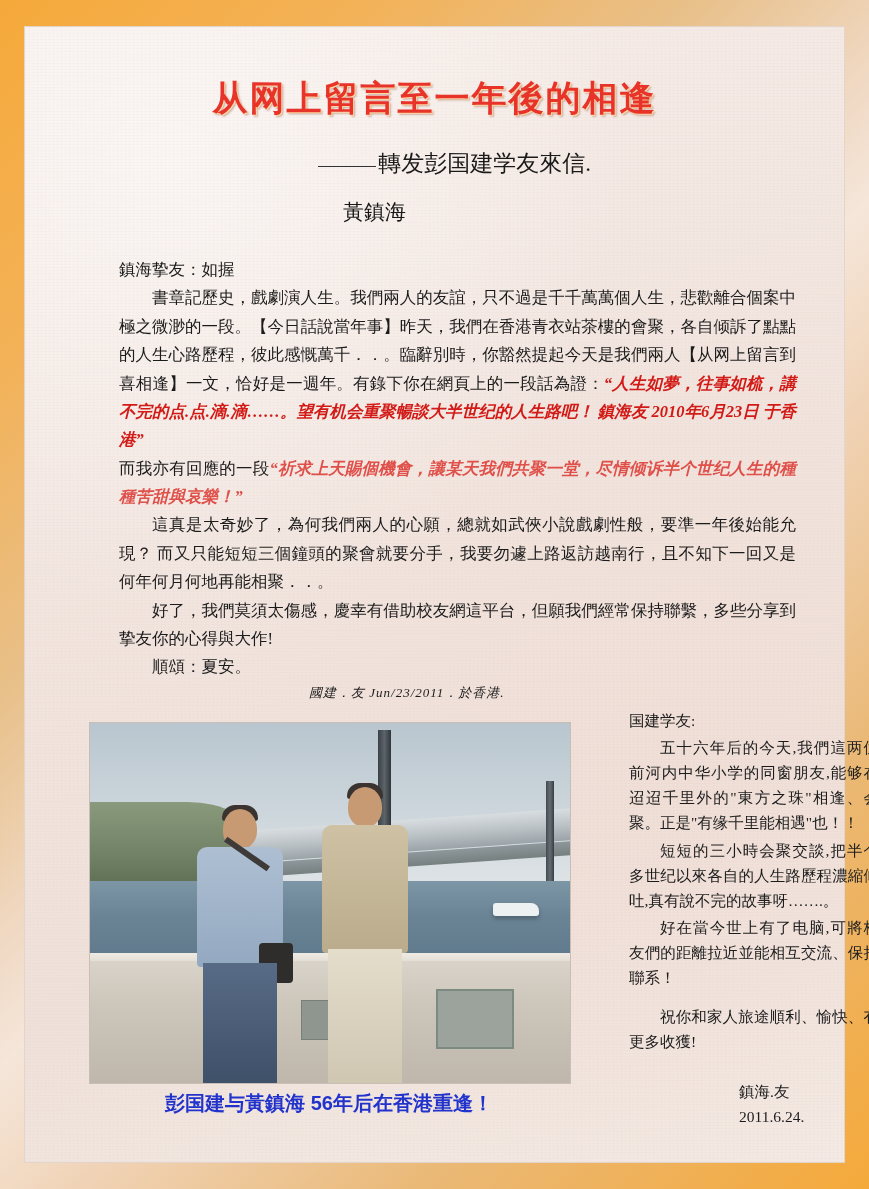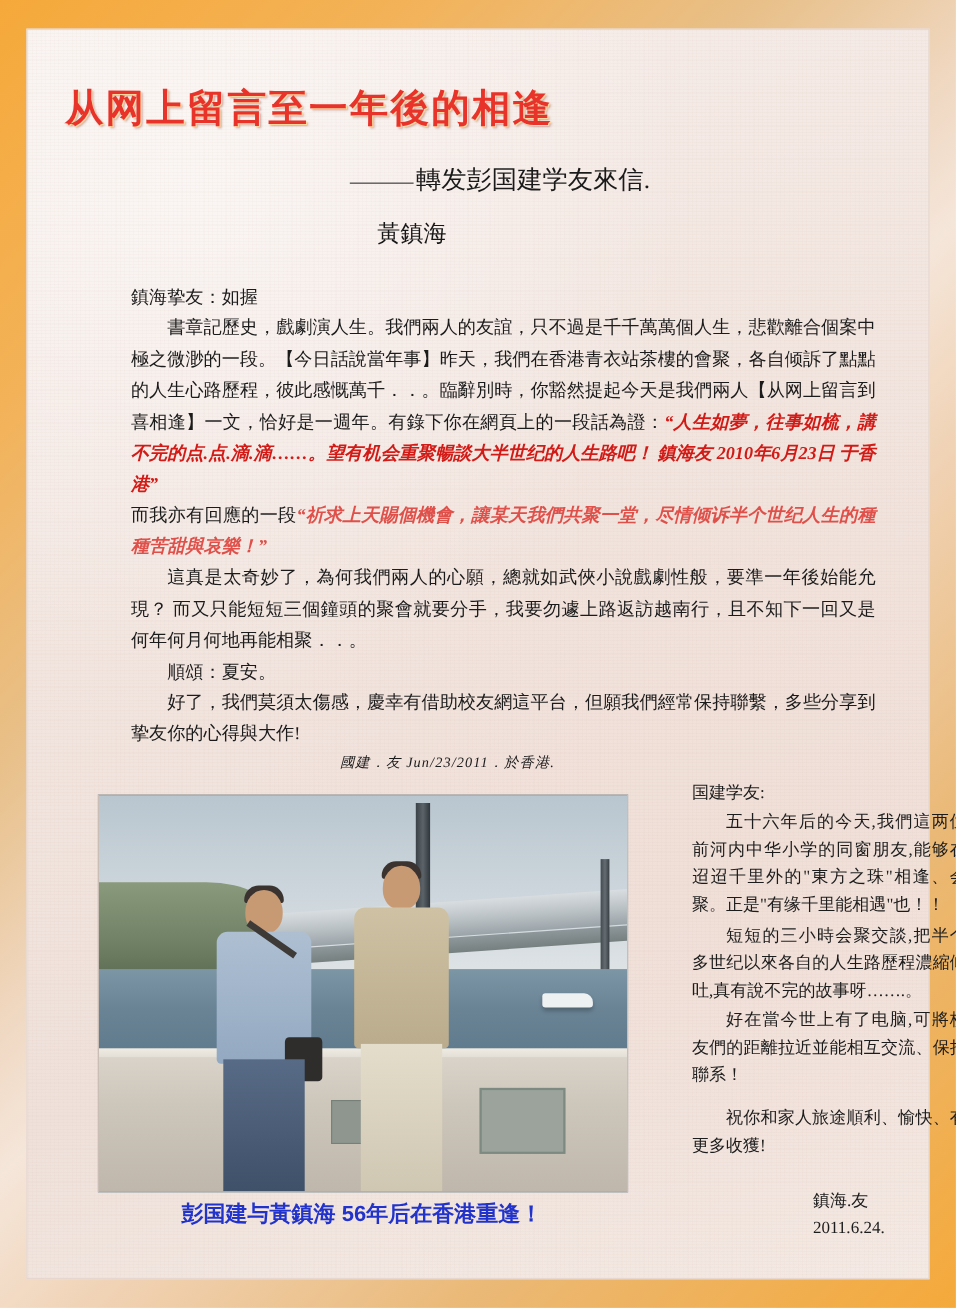--- a/index.html
+++ b/index.html
@@ -40,21 +40,21 @@
     position: absolute;
     left: 0; top: 0; right: 0; bottom: 0;
     background-image:
       repeating-linear-gradient(0deg, rgba(200,170,160,0.05) 0px, rgba(200,170,160,0.05) 1px, rgba(255,255,255,0) 1px, rgba(255,255,255,0) 3px),
       repeating-linear-gradient(90deg, rgba(200,170,160,0.04) 0px, rgba(200,170,160,0.04) 1px, rgba(255,255,255,0) 1px, rgba(255,255,255,0) 4px);
     pointer-events: none;
   }
   .content { position: relative; z-index: 2; }
 
   .title {
-    text-align: left;
+    text-align: center;
     font-family: "DejaVu Serif", serif;
     font-weight: bold;
     font-size: 35px;
     letter-spacing: 2px;
     color: #e8332a;
     text-shadow: 1px 1px 0 #ffd9a0, 2px 2px 2px rgba(120,40,20,0.35);
     margin: 28px 0 0 0;
   }
   .subtitle {
     text-align: center;
@@ -258,22 +258,22 @@
         <span class="rule"></span><span>轉发彭国建学友來信.</span>
       </div>
 
       <div class="author">黃鎮海</div>
 
       <div class="letter">
         <p class="salutation">鎮海挚友：如握</p>
         <p class="indent"><span>書章記歷史，戲劇演人生。我們兩人的友誼，只不過是千千萬萬個人生，悲歡離合個案中極之微渺的一段。【今日話說當年事】昨天，我們在香港青衣站茶樓的會聚，各自倾訴了點點的人生心路歷程，彼此感慨萬千．．。臨辭別時，你豁然提起今天是我們兩人【从网上留言到喜相逢】一文，恰好是一週年。有錄下你在網頁上的一段話為證：</span><span class="quote-red">“人生如夢，往事如梳，講不完的点.点.滴.滴……。望有机会重聚暢談大半世纪的人生路吧！ 鎮海友 2010年6月23日 于香港”</span></p>
         <p><span>而我亦有回應的一段</span><span class="quote-pink">“祈求上天賜個機會，讓某天我們共聚一堂，尽情倾诉半个世纪人生的種種苦甜與哀樂！”</span></p>
         <p class="indent">這真是太奇妙了，為何我們兩人的心願，總就如武俠小說戲劇性般，要準一年後始能允現？ 而又只能短短三個鐘頭的聚會就要分手，我要勿遽上路返訪越南行，且不知下一回又是何年何月何地再能相聚．．。</p>
+        <p class="indent">好了，我們莫須太傷感，慶幸有借助校友網這平台，但願我們經常保持聯繫，多些分享到挚友你的心得與大作!</p>
         <p class="indent">順頌：夏安。</p>
-        <p class="indent">好了，我們莫須太傷感，慶幸有借助校友網這平台，但願我們經常保持聯繫，多些分享到挚友你的心得與大作!</p>
         <p class="sign">國建．友  Jun/23/2011．於香港.</p>
       </div>
 
       <div class="lower">
 
         <div class="photo-block">
           <div class="photo">
             <div class="sky"></div>
             <div class="hill"></div>
             <div class="bridge-deck"></div>

